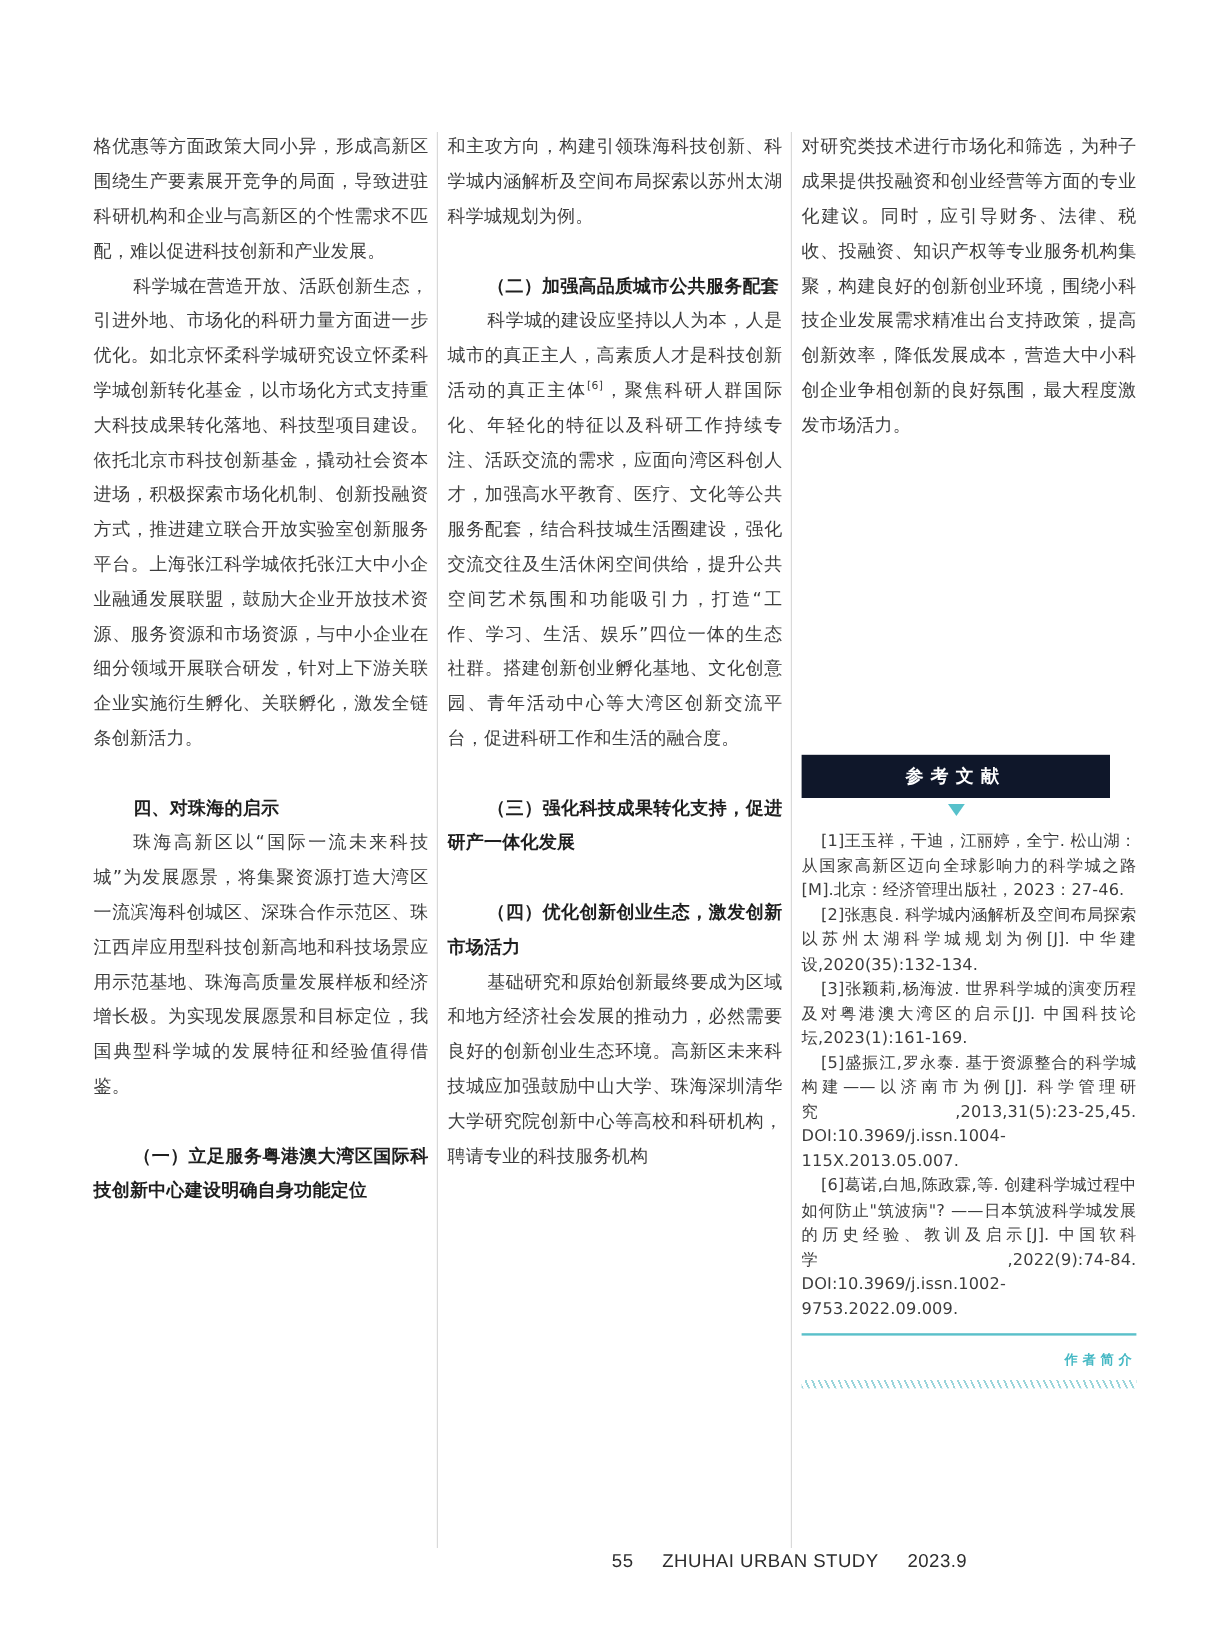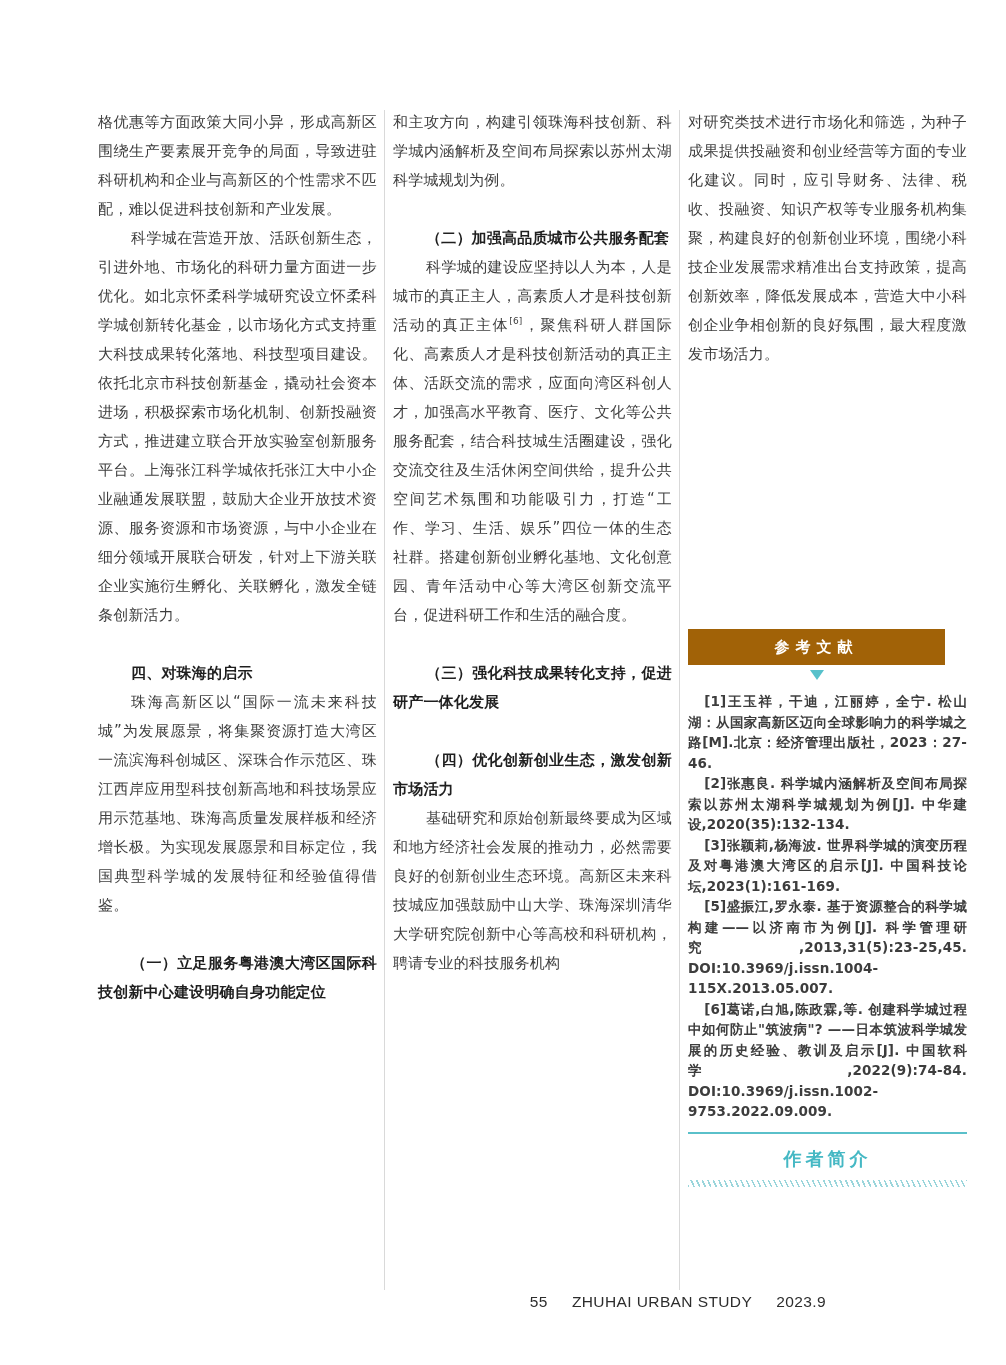--- a/index.html
+++ b/index.html
@@ -2,21 +2,21 @@
 <html><head>
 <meta charset="utf-8">
 <style>
   * { margin:0; padding:0; box-sizing:border-box; }
   html,body { background:#ffffff; }
   body {
     width:1006px; height:1365px;
     font-family:"DejaVu Sans","Liberation Sans",sans-serif;
     position:relative; overflow:hidden;
   }
-  .page { position:relative; width:868px; height:1365px; background:#ffffff;margin-left:20px; }
+  .page { position:relative; width:868px; height:1365px; background:#ffffff; }
 
   .content {
     position:absolute; top:108px; left:78px; width:870px;
     display:flex; flex-direction:row;
   }
   .col { width:279px; }
   .divider {
     width:1px; background:#d9d9d9; height:1180px;
     margin:2px 8px 0 7px; flex:0 0 1px;
   }
@@ -30,42 +30,42 @@
   .col p.heading {
     font-size:15px; line-height:29px; color:#1f1f1f;
     font-weight:bold; text-indent:2.2em; margin-top:29px;
     text-align:justify; letter-spacing:0.2px;
   }
   sup.fnote { font-size:9px; vertical-align:super; line-height:0; }
 
   
   .ref-banner {
     margin-top:260px; margin-right:22px;
-    height:36px; background:#a16207; color:#ffffff;
+    height:36px; background:#0f172a; color:#ffffff;
     font-size:15px; font-weight:bold; letter-spacing:6px;
     display:flex; align-items:center; justify-content:center;
   }
   .ref-triangle {
     width:0; height:0; margin:5px auto 0 auto;
     border-left:7px solid transparent; border-right:7px solid transparent;
     border-top:10px solid #57c1cb;
     transform:translateX(-11px);
   }
-  .ref-list { margin-top:11px;font-weight:bold; }
+  .ref-list { margin-top:11px; }
   .ref-list p {
     font-size:13.5px; line-height:20.5px; color:#3d3d3d;
     text-align:justify; text-justify:inter-ideograph;
     text-indent:1.2em; letter-spacing:0.1px;
   }
 
   
   .author-rule { margin-top:10px; border-top:2px solid #5ac0ca; }
   .author-title {
-    margin-top:13px; text-align:center;
-    font-size:18px; font-weight:bold; color:#45b8c4; letter-spacing:4px;font-family:Liberation Serif, serif;
+    margin-top:13px; text-align:right;
+    font-size:11px; font-weight:bold; color:#45b8c4; letter-spacing:4px;font-family:Liberation Serif, serif;
   }
   .author-hatch {
     margin-top:9px; height:7px;
     background:repeating-linear-gradient(65deg,#9ad5db 0px,#9ad5db 1.5px,transparent 1.5px,transparent 5px);
   }
   .author-bio {
     margin-top:13px; font-size:13.5px; line-height:24px; color:#3d3d3d;
     text-align:justify; text-justify:inter-ideograph;
   }
   .author-bio .name { font-weight:bold; color:#2b2b2b; }
@@ -88,21 +88,21 @@
       <p class="heading">四、对珠海的启示</p>
       <p class="body indent">珠海高新区以“国际一流未来科技城”为发展愿景，将集聚资源打造大湾区一流滨海科创城区、深珠合作示范区、珠江西岸应用型科技创新高地和科技场景应用示范基地、珠海高质量发展样板和经济增长极。为实现发展愿景和目标定位，我国典型科学城的发展特征和经验值得借鉴。</p>
       <p class="heading">（一）立足服务粤港澳大湾区国际科技创新中心建设明确自身功能定位</p>
     </div>
 
     <div class="divider"></div>
 
     <div class="col">
       <p class="body">和主攻方向，构建引领珠海科技创新、科学城内涵解析及空间布局探索以苏州太湖科学城规划为例。</p>
       <p class="heading">（二）加强高品质城市公共服务配套</p>
-      <p class="body indent"><span>科学城的建设应坚持以人为本，人是城市的真正主人，高素质人才是科技创新活动的真正主体</span><sup class="fnote">[6]</sup><span>，聚焦科研人群国际化、高素质人才是科技创新活动的真正主体、活跃交流的需求，应面向湾区科创人才，加强高水平教育、医疗、文化等公共服务配套，结合科技城生活圈建设，强化交流交往及生活休闲空间供给，提升公共空间艺术氛围和功能吸引力，打造“工作、学习、生活、娱乐”四位一体的生态社群。搭建创新创业孵化基地、文化创意园、青年活动中心等大湾区创新交流平台，促进科研工作和生活的融合度。</span></p>
+      <p class="body indent"><span>科学城的建设应坚持以人为本，人是城市的真正主人，高素质人才是科技创新活动的真正主体</span><sup class="fnote">[6]</sup><span>，聚焦科研人群国际化、年轻化的特征以及科研工作持续专注、活跃交流的需求，应面向湾区科创人才，加强高水平教育、医疗、文化等公共服务配套，结合科技城生活圈建设，强化交流交往及生活休闲空间供给，提升公共空间艺术氛围和功能吸引力，打造“工作、学习、生活、娱乐”四位一体的生态社群。搭建创新创业孵化基地、文化创意园、青年活动中心等大湾区创新交流平台，促进科研工作和生活的融合度。</span></p>
       <p class="heading">（三）强化科技成果转化支持，促进研产一体化发展</p>
       <p class="heading">（四）优化创新创业生态，激发创新市场活力</p>
       <p class="body indent">基础研究和原始创新最终要成为区域和地方经济社会发展的推动力，必然需要良好的创新创业生态环境。高新区未来科技城应加强鼓励中山大学、珠海深圳清华大学研究院创新中心等高校和科研机构，聘请专业的科技服务机构</p>
     </div>
 
     <div class="divider"></div>
 
     <div class="col">
       <p class="body">对研究类技术进行市场化和筛选，为种子成果提供投融资和创业经营等方面的专业化建议。同时，应引导财务、法律、税收、投融资、知识产权等专业服务机构集聚，构建良好的创新创业环境，围绕小科技企业发展需求精准出台支持政策，提高创新效率，降低发展成本，营造大中小科创企业争相创新的良好氛围，最大程度激发市场活力。</p>
 

